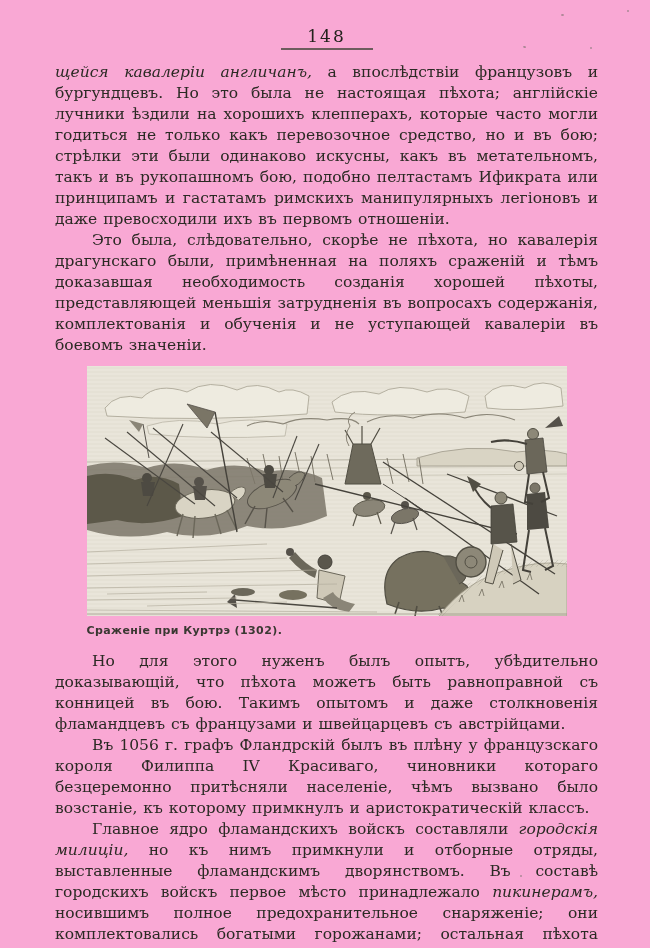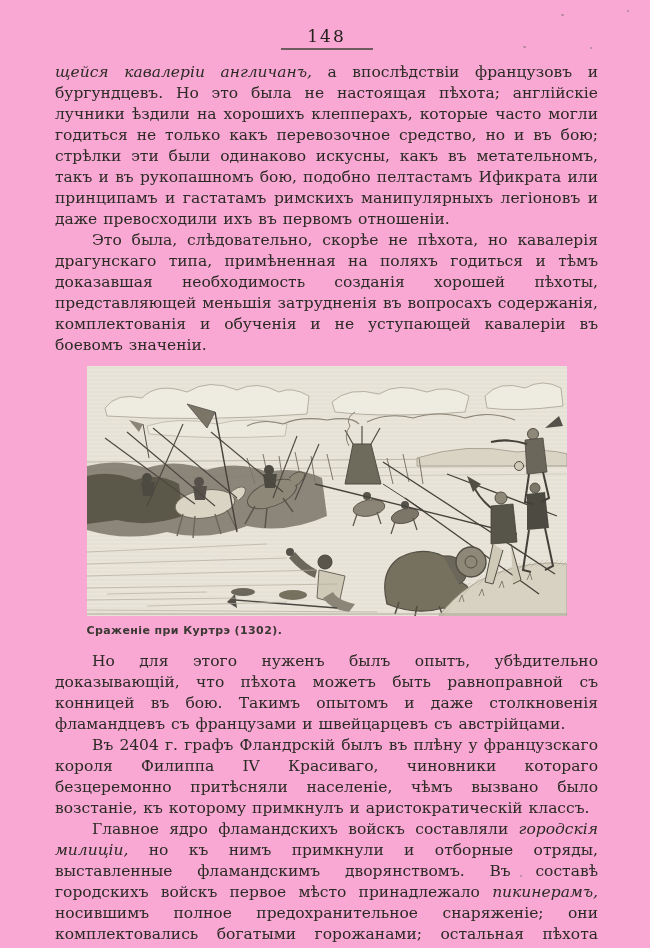--- a/index.html
+++ b/index.html
@@ -61,21 +61,21 @@
 
 <div class="page">
 
   <div class="header">
     <div class="pagenum">148</div>
     <div class="rule"></div>
   </div>
 
   <p class="noindent"><em>щейся кавалеріи англичанъ,</em><span> а впослѣдствіи французовъ и бургундцевъ. Но это была не настоящая пѣхота; англійскіе лучники ѣздили на хорошихъ клепперахъ, которые часто могли годиться не только какъ перевозочное средство, но и въ бою; стрѣлки эти были одинаково искусны, какъ въ метательномъ, такъ и въ рукопашномъ бою, подобно пелтастамъ Ификрата или принципамъ и гастатамъ римскихъ манипулярныхъ легіоновъ и даже превосходили ихъ въ первомъ отношеніи.</span></p>
 
-  <p>Это была, слѣдовательно, скорѣе не пѣхота, но кавалерія драгунскаго типа, примѣненная на поляхъ годиться и тѣмъ доказавшая необходимость созданія хорошей пѣхоты, представляющей меньшія затрудненія въ вопросахъ содержанія, комплектованія и обученія и не уступающей кавалеріи въ боевомъ значеніи.</p>
+  <p>Это была, слѣдовательно, скорѣе не пѣхота, но кавалерія драгунскаго были, примѣненная на поляхъ сраженій и тѣмъ доказавшая необходимость созданія хорошей пѣхоты, представляющей меньшія затрудненія въ вопросахъ содержанія, комплектованія и обученія и не уступающей кавалеріи въ боевомъ значеніи.</p>
 
   <figure>
     <svg class="engraving" viewBox="0 0 480 250" xmlns="http://www.w3.org/2000/svg">
       <defs>
         <pattern id="ht" width="7" height="4" patternUnits="userSpaceOnUse">
           <path d="M0 2 H7" stroke="#c9c4b4" stroke-width="0.6"></path>
         </pattern>
         <pattern id="ht2" width="5" height="5" patternUnits="userSpaceOnUse">
           <path d="M0 5 L5 0" stroke="#938e7e" stroke-width="0.5"></path>
         </pattern>
@@ -230,21 +230,21 @@
         <line x1="60" y1="240" x2="200" y2="236"></line>
         <line x1="20" y1="228" x2="120" y2="226"></line>
       </g>
       <line x1="0" y1="248" x2="480" y2="248" stroke="#9d9889" stroke-width="0.8"></line>
     </svg>
     <figcaption>Сраженіе при Куртрэ (1302).</figcaption>
   </figure>
 
   <p>Но для этого нуженъ былъ опытъ, убѣдительно доказывающій, что пѣхота можетъ быть равноправной съ конницей въ бою. Такимъ опытомъ и даже столкновенія фламандцевъ съ французами и швейцарцевъ съ австрійцами.</p>
 
-  <p>Въ 2404 г. графъ Фландрскій былъ въ плѣну у французскаго короля Филиппа IV Красиваго, чиновники котораго безцеремонно притѣсняли населеніе, чѣмъ вызвано было возстаніе, къ которому примкнулъ и аристократическій классъ.</p>
+  <p>Въ 1056 г. графъ Фландрскій былъ въ плѣну у французскаго короля Филиппа IV Красиваго, чиновники котораго безцеремонно притѣсняли населеніе, чѣмъ вызвано было возстаніе, къ которому примкнулъ и аристократическій классъ.</p>
 
   <p><span>Главное ядро фламандскихъ войскъ составляли </span><em>городскія милиціи,</em><span> но къ нимъ примкнули и отборные отряды, выставленные фламандскимъ дворянствомъ. Въ составѣ городскихъ войскъ первое мѣсто принадлежало </span><em>пикинерамъ,</em><span> носившимъ полное предохранительное снаряженіе; они комплектовались богатыми горожанами; остальная пѣхота имѣла облегченное снаряженіе или была безъ него, причемъ оружіемъ ея былъ знаменитый </span></p>
 
   <div class="speck s1"></div>
   <div class="speck s2"></div>
   <div class="speck s3"></div>
   <div class="speck s4"></div>
   <div class="speck s5"></div>
 
 </div>

